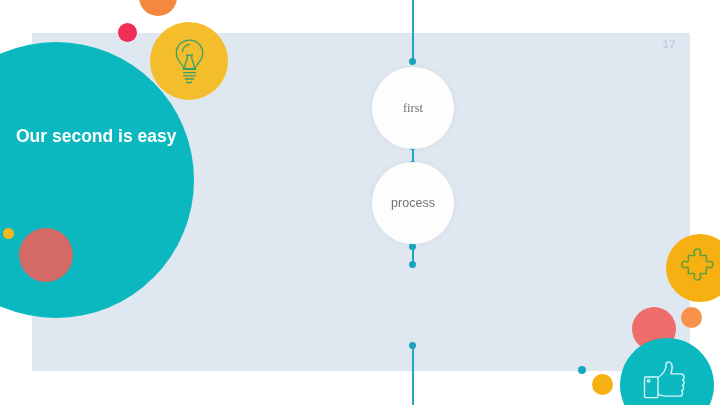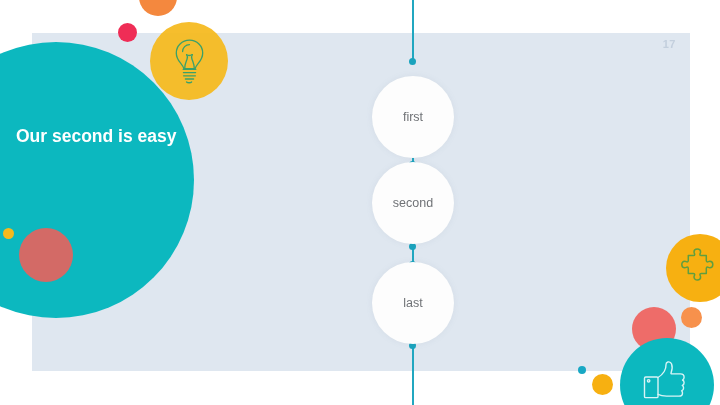--- a/index.html
+++ b/index.html
@@ -211,21 +211,21 @@
     left: 372px;
     width: 82px;
     height: 82px;
     border-radius: 50%;
     background: #fdfdfd;
     display: flex;
     align-items: center;
     justify-content: center;
     box-shadow: 0 0 6px rgba(120,140,160,0.10);
   }
-  .node-1 { top: 76px; }
+  .node-1 { top: 67px; font-family: Liberation Serif, serif; }
   .node-2 { top: 162px; }
   .node-3 { top: 262px; }
 
   .tl-node-label {
     font-size: 12.5px;
     color: #6f7276;
   }
 </style>
 </head>
 <body>
@@ -294,20 +294,17 @@
     <div class="tl-dot dot-b"></div>
     <div class="tl-dot dot-c"></div>
     <div class="tl-dot dot-d"></div>
     <div class="tl-dot dot-e"></div>
     <div class="tl-dot dot-f"></div>
 
     <div class="tl-node node-1">
       <span class="tl-node-label">first</span>
     </div>
     <div class="tl-node node-2">
-      <span class="tl-node-label">second</span>
-    </div>
-    <div class="tl-node node-3">
-      <span class="tl-node-label">last</span>
+      <span class="tl-node-label">process</span>
     </div>
   </div>
 
 </div>
 
 </body></html>

